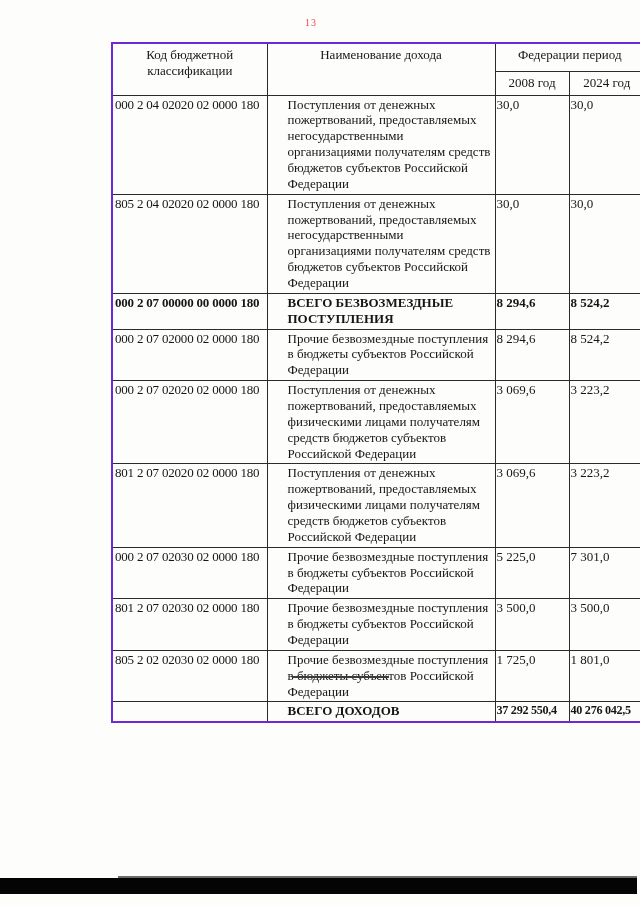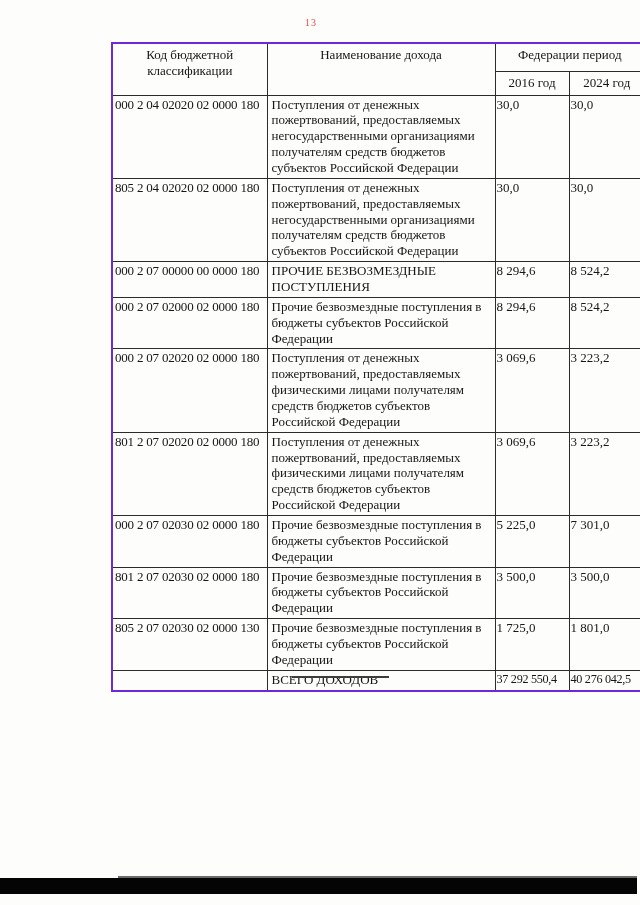--- a/index.html
+++ b/index.html
@@ -47,27 +47,27 @@
   thead th { text-align: center; padding: 3px 4px 2px 4px; }
   thead tr.hrow1 th { height: 28px; }
   thead tr.hrow2 th { height: 24px; }
   td.code-cell {
     padding: 1px 1px 1px 2px;
     font-size: 12.4px;
     letter-spacing: -0.2px;
     white-space: nowrap;
     overflow: hidden;
   }
-  td.name-cell { padding: 1px 4px 2px 4px; }
+  td.name-cell { padding: 1px 4px 2px 20px; }
   td.val-cell {
     padding: 1px 1px;
     white-space: nowrap;
     overflow: hidden;
   }
-  tr.bold-row td { font-weight: normal; }
+  tr.bold-row td { font-weight: bold; }
   tr.total-row td.val-cell { font-size: 12.2px; letter-spacing: -0.3px; }
   .signature-line {
     position: absolute;
     left: 292px;
     top: 676px;
     width: 97px;
     height: 2px;
     background: #3c3c3c;
   }
   .scan-line-thin {
@@ -99,40 +99,40 @@
       <col class="c-2016">
       <col class="c-2017">
   </colgroup>
   <thead>
     <tr class="hrow1">
       <th rowspan="2">Код бюджетной классификации</th>
       <th rowspan="2">Наименование дохода</th>
       <th colspan="2">Федерации период</th>
     </tr>
     <tr class="hrow2">
-      <th>2016 год</th>
+      <th>2008 год</th>
       <th>2024 год</th>
     </tr>
   </thead>
   <tbody id="table-body">
       <tr>
         <td class="code-cell">000 2 04 02020 02 0000 180</td>
         <td class="name-cell">Поступления от денежных пожертвований, предоставляемых негосударственными организациями получателям средств бюджетов субъектов Российской Федерации</td>
         <td class="val-cell">30,0</td>
         <td class="val-cell">30,0</td>
       </tr>
       <tr>
         <td class="code-cell">805 2 04 02020 02 0000 180</td>
         <td class="name-cell">Поступления от денежных пожертвований, предоставляемых негосударственными организациями получателям средств бюджетов субъектов Российской Федерации</td>
         <td class="val-cell">30,0</td>
         <td class="val-cell">30,0</td>
       </tr>
       <tr class="bold-row">
         <td class="code-cell">000 2 07 00000 00 0000 180</td>
-        <td class="name-cell">ПРОЧИЕ БЕЗВОЗМЕЗДНЫЕ ПОСТУПЛЕНИЯ</td>
+        <td class="name-cell">ВСЕГО БЕЗВОЗМЕЗДНЫЕ ПОСТУПЛЕНИЯ</td>
         <td class="val-cell">8 294,6</td>
         <td class="val-cell">8 524,2</td>
       </tr>
       <tr>
         <td class="code-cell">000 2 07 02000 02 0000 180</td>
         <td class="name-cell">Прочие безвозмездные поступления в бюджеты субъектов Российской Федерации</td>
         <td class="val-cell">8 294,6</td>
         <td class="val-cell">8 524,2</td>
       </tr>
       <tr>
@@ -153,21 +153,21 @@
         <td class="val-cell">5 225,0</td>
         <td class="val-cell">7 301,0</td>
       </tr>
       <tr>
         <td class="code-cell">801 2 07 02030 02 0000 180</td>
         <td class="name-cell">Прочие безвозмездные поступления в бюджеты субъектов Российской Федерации</td>
         <td class="val-cell">3 500,0</td>
         <td class="val-cell">3 500,0</td>
       </tr>
       <tr>
-        <td class="code-cell">805 2 07 02030 02 0000 130</td>
+        <td class="code-cell">805 2 02 02030 02 0000 180</td>
         <td class="name-cell">Прочие безвозмездные поступления в бюджеты субъектов Российской Федерации</td>
         <td class="val-cell">1 725,0</td>
         <td class="val-cell">1 801,0</td>
       </tr>
       <tr class="bold-row total-row">
         <td class="code-cell"></td>
         <td class="name-cell">ВСЕГО ДОХОДОВ</td>
         <td class="val-cell">37 292 550,4</td>
         <td class="val-cell">40 276 042,5</td>
       </tr>

